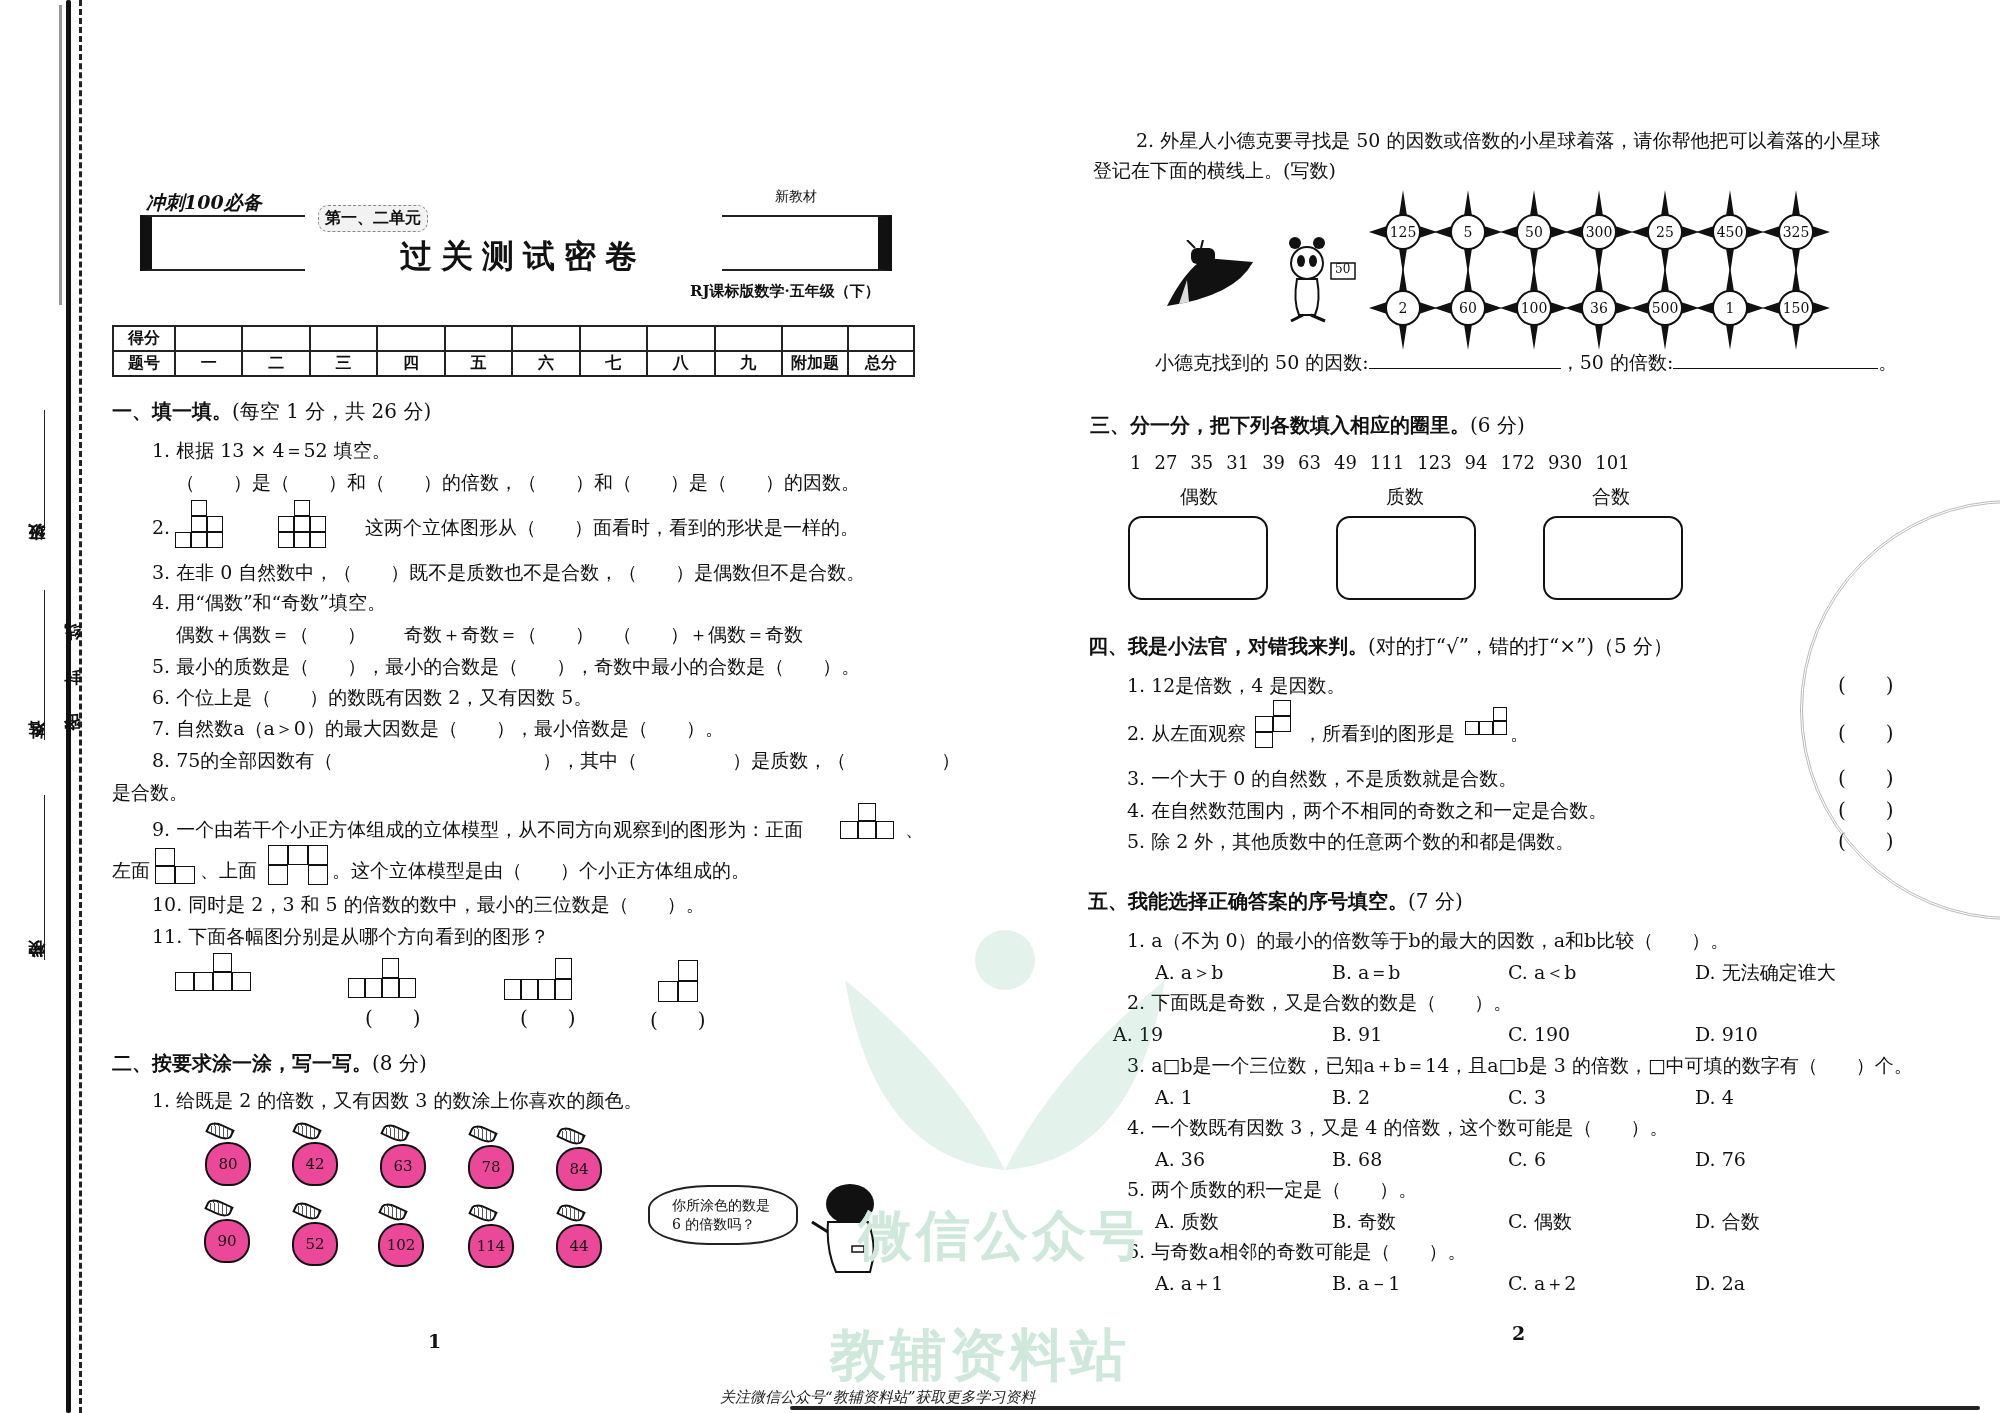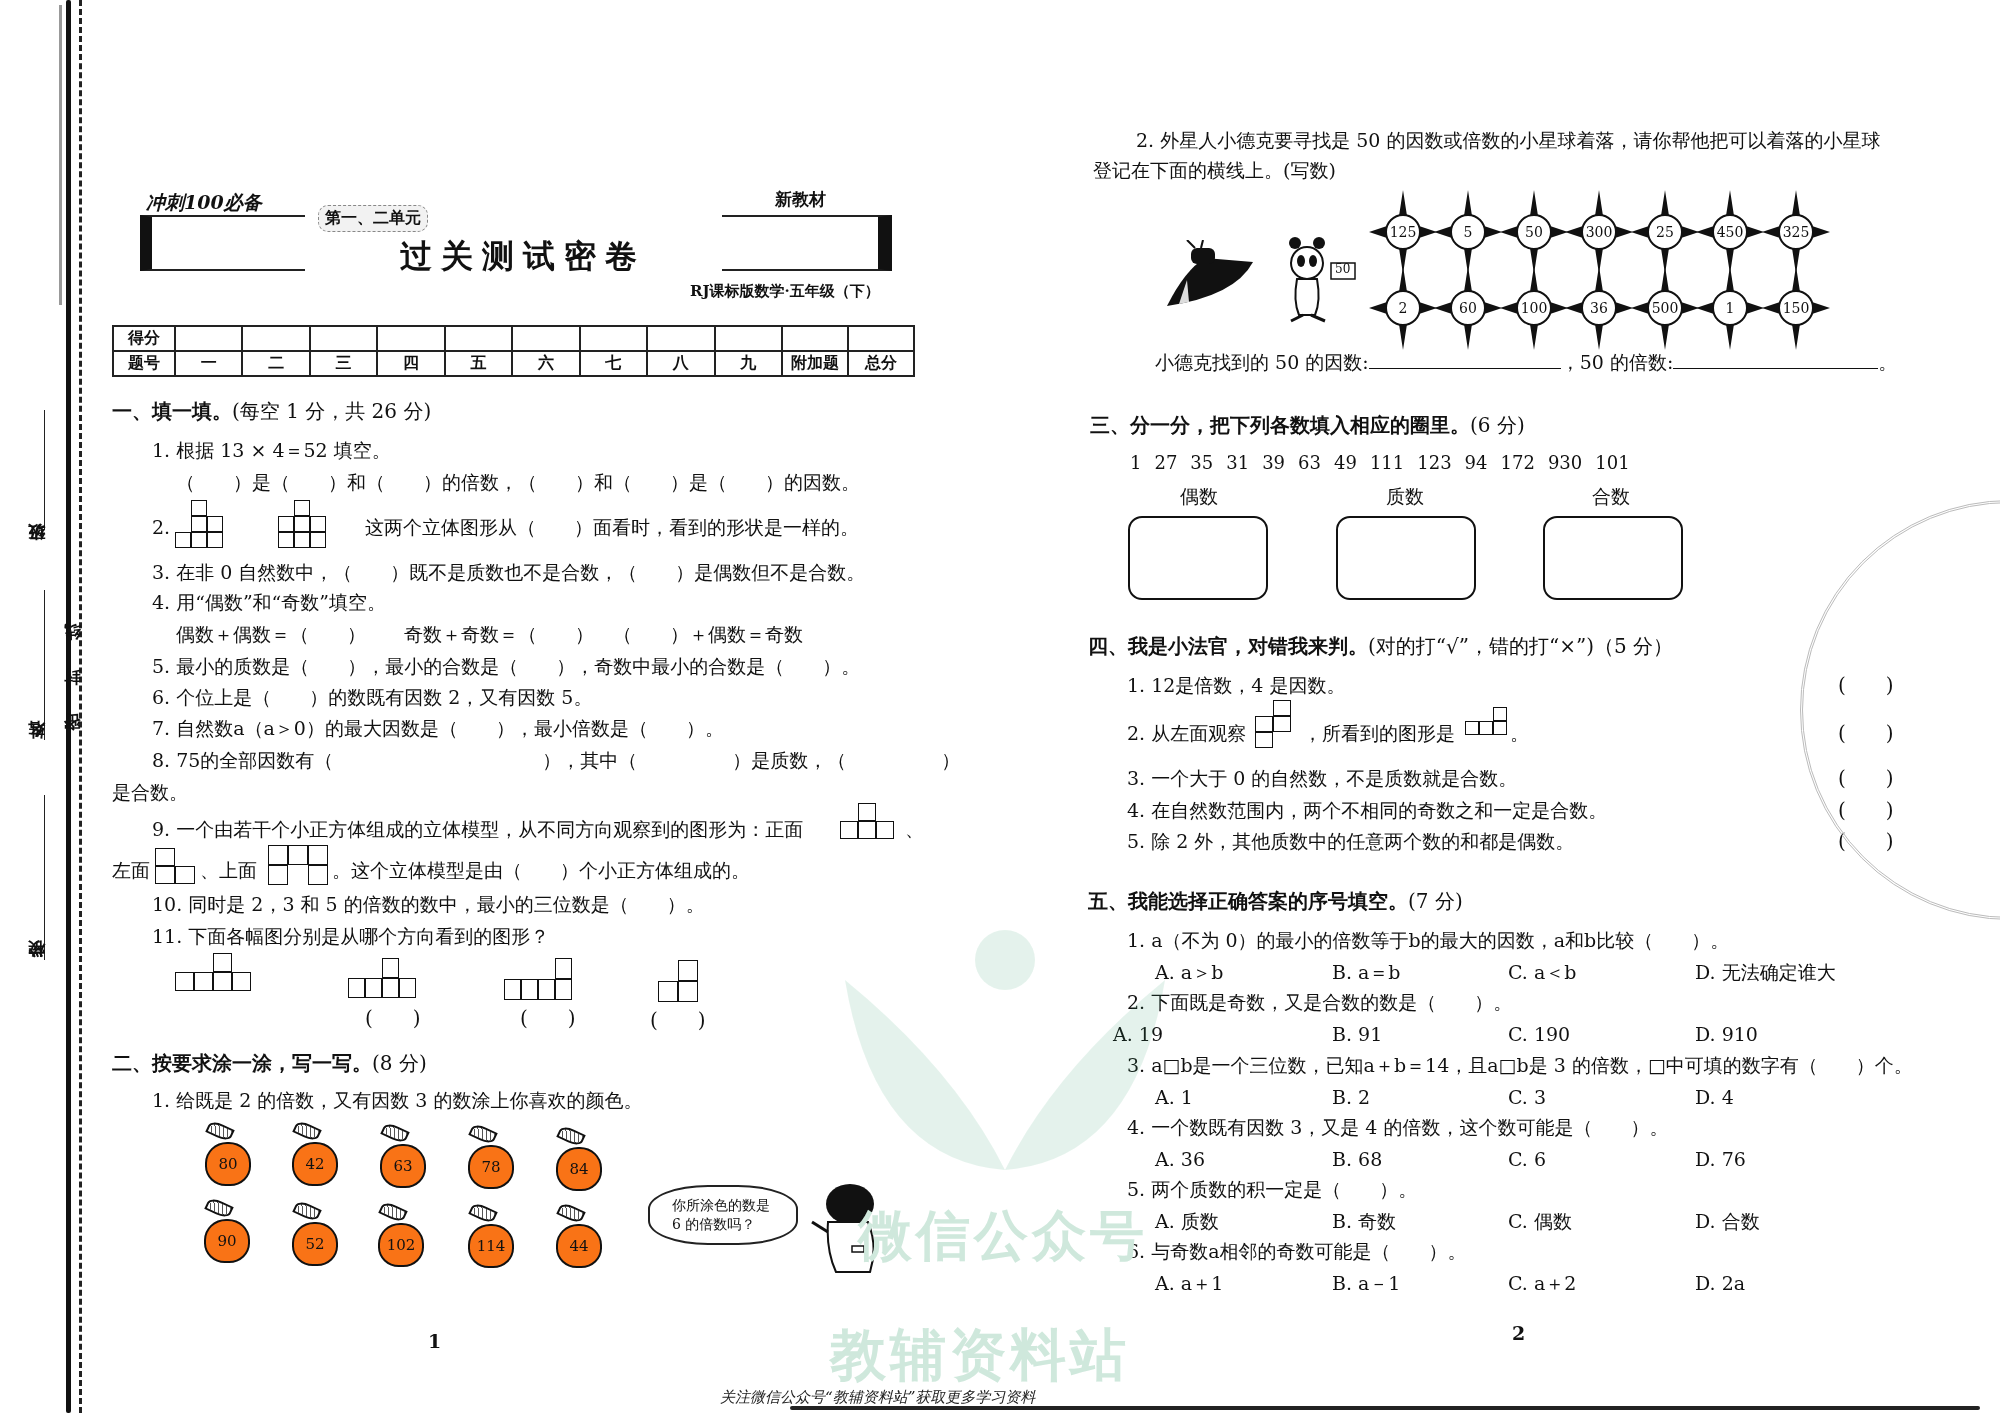--- a/index.html
+++ b/index.html
@@ -17,36 +17,36 @@
   .bind-line { position: absolute; left: 44px; width: 1px; background: #222; }
   .seal-word { position: absolute; left: 60px; font-size: 17px; font-weight: bold; writing-mode: vertical-rl; transform: rotate(180deg); }
   .scan-strip { position: absolute; left: 12px; top: 5px; width: 50px; height: 300px; border-right: 3px solid #999; }
 
   
   .hdr-box-l { position: absolute; left: 140px; top: 215px; width: 165px; height: 56px; border-top: 2px solid #222; border-bottom: 2px solid #222; border-left: 12px solid #111; }
   .hdr-box-r { position: absolute; left: 722px; top: 215px; width: 170px; height: 56px; border-top: 2px solid #222; border-bottom: 2px solid #222; border-right: 14px solid #111; }
   .unit-badge { position: absolute; left: 318px; top: 205px; font-size: 16px; font-weight: bold; padding: 2px 6px; border: 1px dashed #888; border-radius: 10px; background: #f2f2f2; }
   .title-main { position: absolute; left: 400px; top: 235px; font-size: 32px; font-weight: bold; letter-spacing: 9px; }
   .brand-l { position: absolute; left: 146px; top: 190px; font-size: 19px; font-style: italic; font-weight: bold; }
-  .brand-r { position: absolute; left: 775px; top: 188px; font-size: 17px; font-weight: bold; }
+  .brand-r { position: absolute; left: 775px; top: 188px; font-size: 14px; font-weight: normal; }
   .edition { position: absolute; left: 690px; top: 282px; font-size: 15px; font-weight: bold; }
 
   
   table.score { position: absolute; left: 112px; top: 325px; width: 803px; border-collapse: collapse; }
   table.score td { border: 2px solid #222; height: 25px; text-align: center; font-size: 16px; font-weight: bold; }
 
   
   .cube-grid { position: absolute; display: grid; }
   .cube-grid div { border: 1.5px solid #111; }
   .cube-grid div.e { border: none; }
   .paren-pair { position: absolute; font-size: 20px; white-space: pre; }
 
   
   .apple { position: absolute; width: 46px; height: 52px; }
-  .apple .body { position: absolute; left: 0; top: 12px; width: 46px; height: 44px; border: 2px solid #111; border-radius: 48% 48% 45% 45%; display: flex; align-items: center; justify-content: center; font-size: 15px; background: #f97316; }
+  .apple .body { position: absolute; left: 0; top: 12px; width: 46px; height: 44px; border: 2px solid #111; border-radius: 48% 48% 45% 45%; display: flex; align-items: center; justify-content: center; font-size: 15px; background: #ec4899; }
   .apple .leaf { position: absolute; left: 2px; top: -6px; width: 26px; height: 14px; border: 2px solid #111; border-radius: 50% 0; transform: rotate(25deg); background: repeating-linear-gradient(60deg, #fff 0 3px, #555 3px 4px); }
 
   .bubble { position: absolute; left: 648px; top: 1185px; width: 150px; height: 60px; border: 2px solid #222; border-radius: 40%; font-size: 14px; line-height: 19px; padding: 9px 0 0 22px; }
   .girl { position: absolute; left: 808px; top: 1180px; width: 80px; height: 100px; }
 
   
   .star { position: absolute; width: 56px; height: 56px; }
   .star .c { position: absolute; left: 10px; top: 10px; width: 36px; height: 36px; border: 2px solid #111; border-radius: 50%; background: #fff; display: flex; align-items: center; justify-content: center; font-size: 14px; z-index: 2; }
   .star .sp { position: absolute; width: 0; height: 0; }
   .star .up { left: 24px; top: -14px; border-left: 4px solid transparent; border-right: 4px solid transparent; border-bottom: 26px solid #111; }

